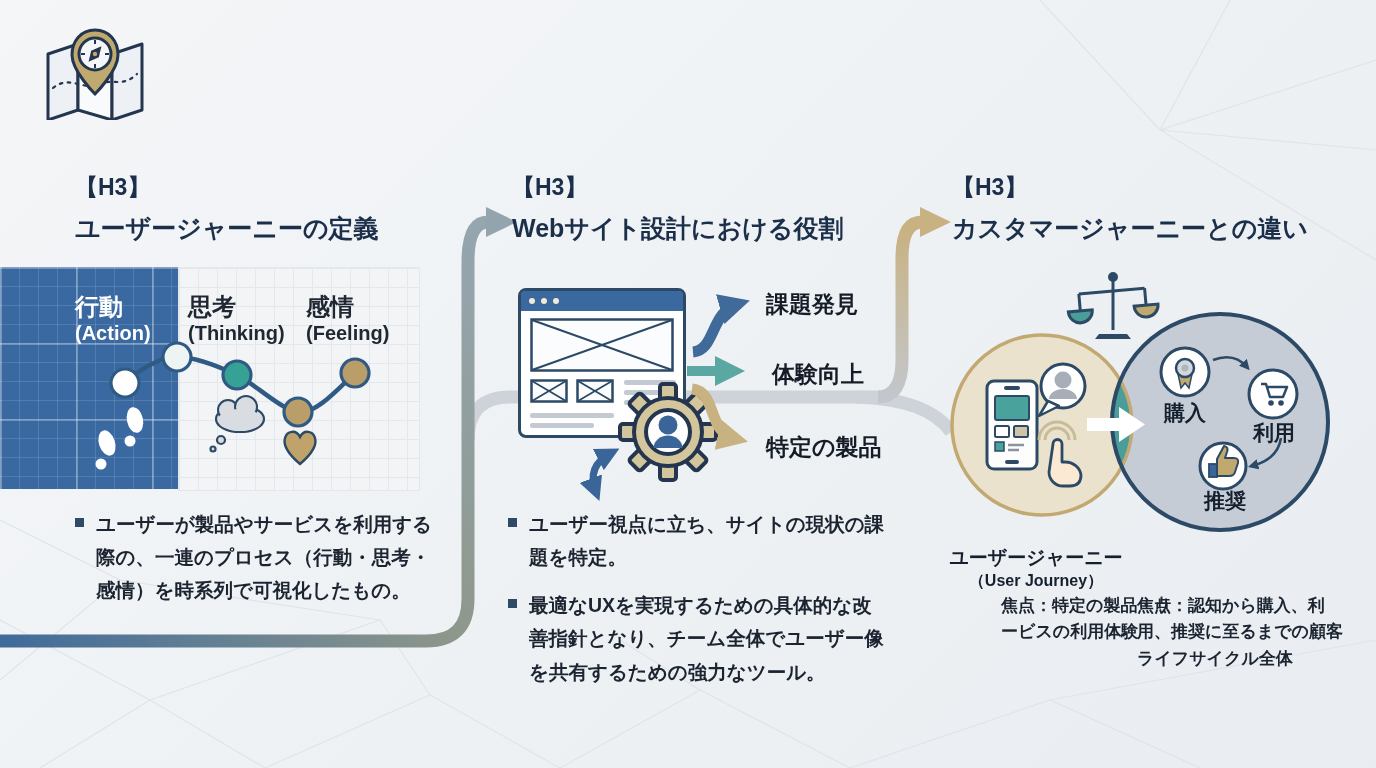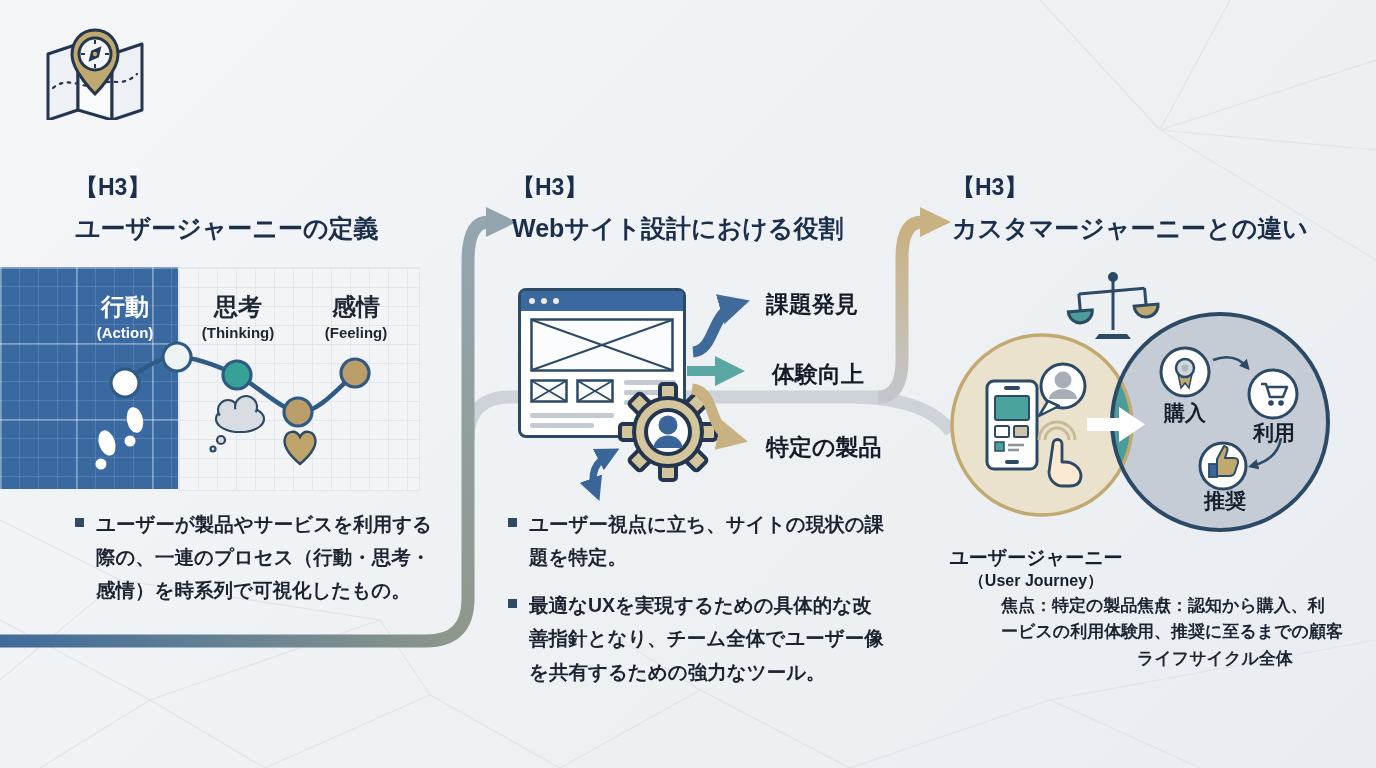--- a/index.html
+++ b/index.html
@@ -29,23 +29,23 @@
                      linear-gradient(90deg,rgba(255,255,255,.28) 2px,transparent 2px),
                      linear-gradient(rgba(255,255,255,.13) 1px,transparent 1px),
                      linear-gradient(90deg,rgba(255,255,255,.13) 1px,transparent 1px);
     background-size:76px 76px,76px 76px,19px 19px,19px 19px;}
   .chart-light{position:absolute;left:178px;top:267px;width:240px;height:222px;z-index:2;
     background-color:#f3f4f6;border:1px solid #e3e6ea;
     background-image:linear-gradient(#e4e7eb 1px,transparent 1px),
                      linear-gradient(90deg,#e4e7eb 1px,transparent 1px);
     background-size:19px 19px;}
   .journey-svg{position:absolute;left:0;top:267px;z-index:3;}
-  .phase{position:absolute;z-index:4;width:100px;text-align:center;font-weight:800;}
+  .phase{position:absolute;z-index:4;width:100px;text-align:left;font-weight:800;}
   .phase .main{display:block;font-size:24px;line-height:28px;}
-  .phase .sub{display:block;font-size:15px;line-height:24px;}
+  .phase .sub{display:block;font-size:20px;line-height:24px;}
   .phase-action{left:75px;top:293px;color:#ffffff;}
   .phase-thinking{left:188px;top:293px;color:#1f2733;}
   .phase-feeling{left:306px;top:293px;color:#1f2733;}
 
   
   .bullets{position:absolute;z-index:4;list-style:none;margin:0;padding:0;}
   .bullets li{display:flex;gap:12px;font-size:19.5px;font-weight:700;line-height:1.7;
               color:#1b2430;margin-bottom:15px;}
   .sq{flex:0 0 9px;width:9px;height:9px;background:#2e4a66;margin-top:10px;}
   .bullets-1{left:75px;top:508px;width:368px;}

